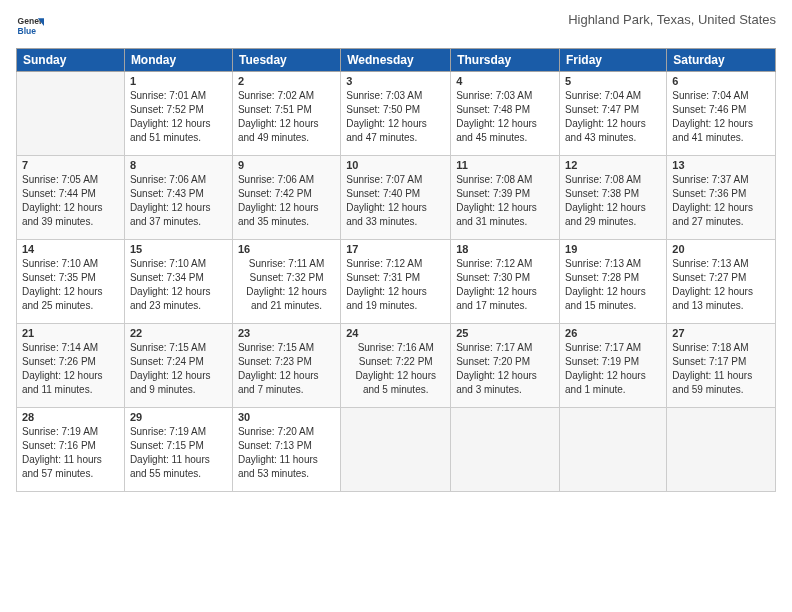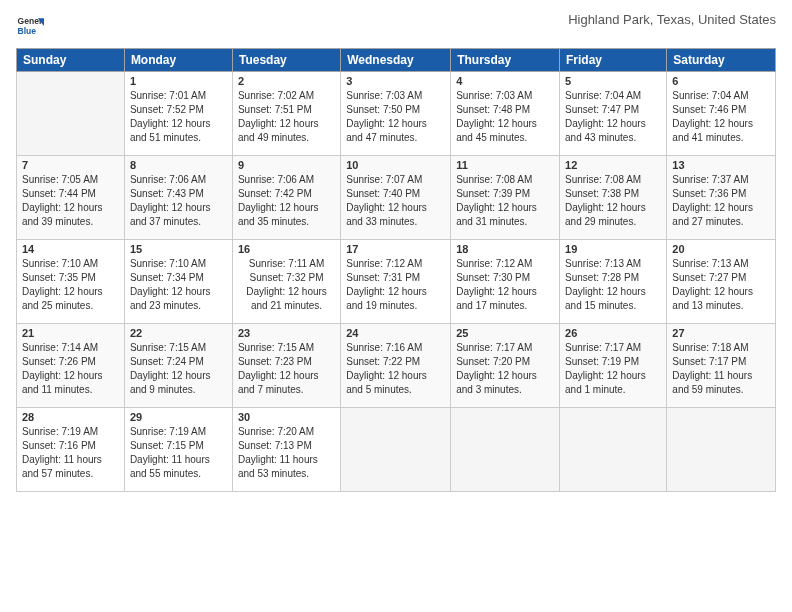--- a/index.html
+++ b/index.html
@@ -280,21 +280,21 @@
           </td>
           <td>
             <span class="day-num">23</span>
             <div class="day-info" style="white-space: pre-line;">Sunrise: 7:15 AM
 Sunset: 7:23 PM
 Daylight: 12 hours
 and 7 minutes.</div>
           </td>
           <td>
             <span class="day-num">24</span>
-            <div class="day-info" style="white-space: pre-line;">Sunrise: 7:16 AM
+            <div class="day-info" style="white-space: pre-line; text-align: center;">Sunrise: 7:16 AM
 Sunset: 7:22 PM
 Daylight: 12 hours
 and 5 minutes.</div>
           </td>
           <td>
             <span class="day-num">25</span>
             <div class="day-info" style="white-space: pre-line;">Sunrise: 7:17 AM
 Sunset: 7:20 PM
 Daylight: 12 hours
 and 3 minutes.</div>

